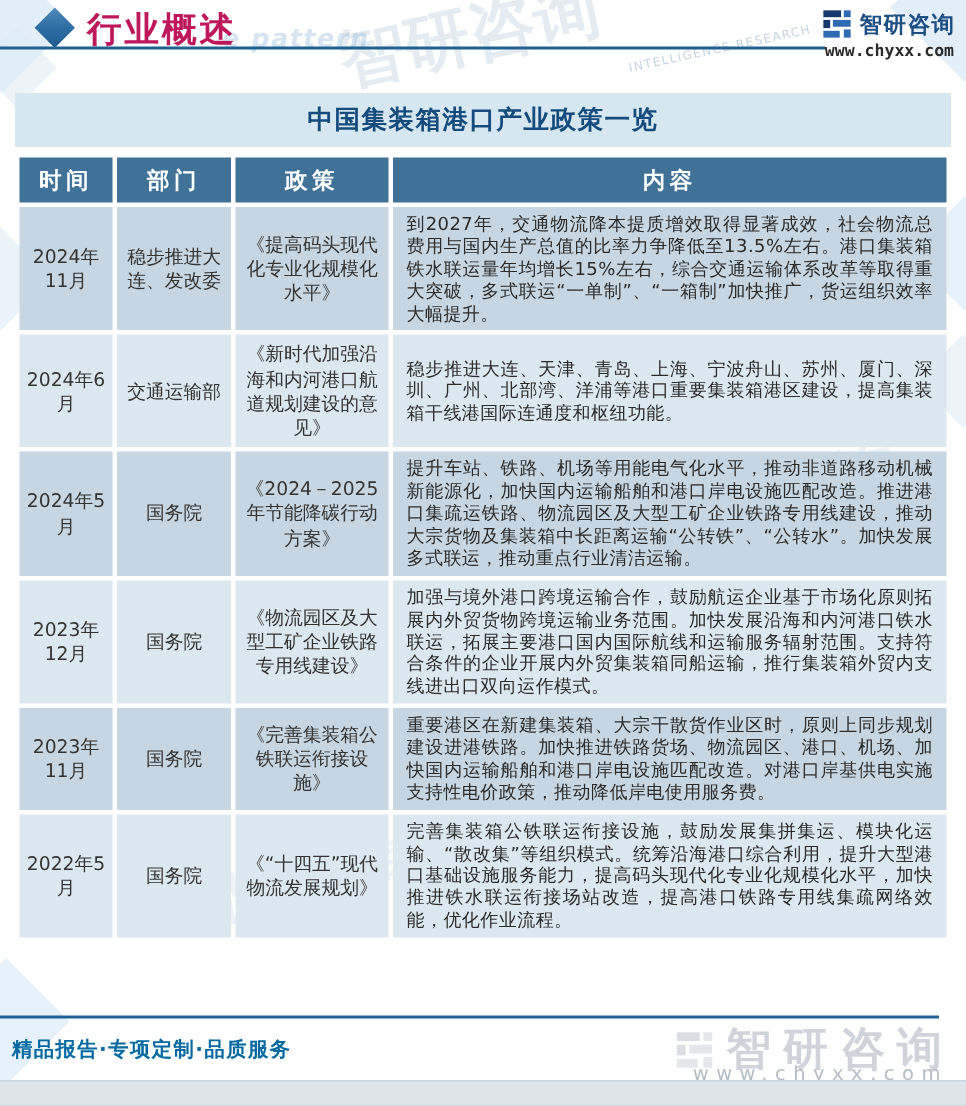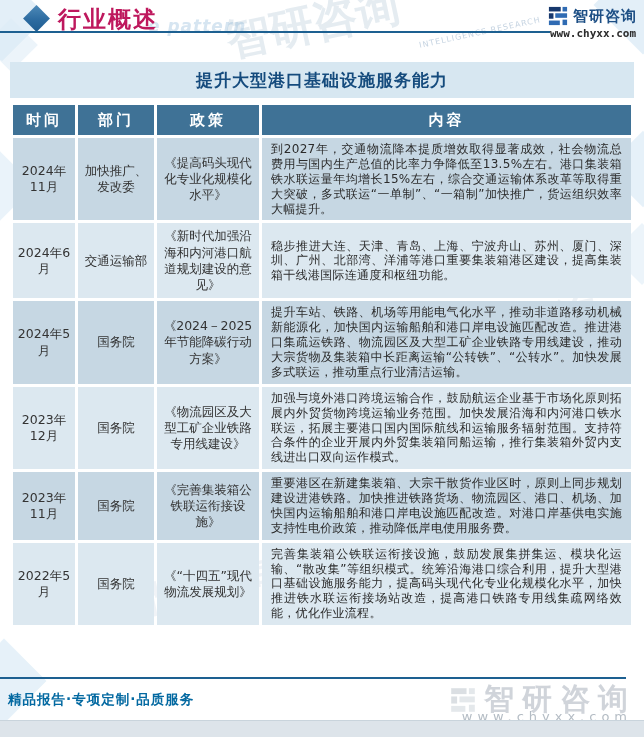--- a/index.html
+++ b/index.html
@@ -96,41 +96,41 @@
         <rect x="8" y="8" width="13" height="5" fill="#2f6bb3"></rect>
         <rect x="16" y="15" width="5" height="6" fill="#2f6bb3"></rect>
         <rect x="1" y="16" width="12" height="5" fill="#2f6bb3"></rect>
       </svg>
       <span class="brand-name">智研咨询</span>
     </div>
     <div class="top-rule"></div>
     <span class="site-top">www.chyxx.com</span>
   </div>
 
-  <div class="table-title">提升大型港口基础设施服务能力</div>
+  <div class="table-title">中国集装箱港口产业政策一览</div>
 
   <table class="policy">
     <colgroup>
         <col class="c1">
         <col class="c2">
         <col class="c3">
         <col>
       </colgroup>
     <thead>
       <tr>
         <th>时间</th>
         <th>部门</th>
         <th>政策</th>
         <th>内容</th>
       </tr>
     </thead>
     <tbody>
       <tr class="dark">
         <td class="c-time">2024年11月</td>
-        <td class="c-dept">加快推广、发改委</td>
+        <td class="c-dept">稳步推进大连、发改委</td>
         <td class="c-policy">《提高码头现代化专业化规模化水平》</td>
         <td class="c-content">到2027年，交通物流降本提质增效取得显著成效，社会物流总费用与国内生产总值的比率力争降低至13.5%左右。港口集装箱铁水联运量年均增长15%左右，综合交通运输体系改革等取得重大突破，多式联运“一单制”、“一箱制”加快推广，货运组织效率大幅提升。</td>
       </tr>
       <tr class="light">
         <td class="c-time">2024年6月</td>
         <td class="c-dept">交通运输部</td>
         <td class="c-policy">《新时代加强沿海和内河港口航道规划建设的意见》</td>
         <td class="c-content">稳步推进大连、天津、青岛、上海、宁波舟山、苏州、厦门、深圳、广州、北部湾、洋浦等港口重要集装箱港区建设，提高集装箱干线港国际连通度和枢纽功能。</td>
       </tr>
       <tr class="dark">

